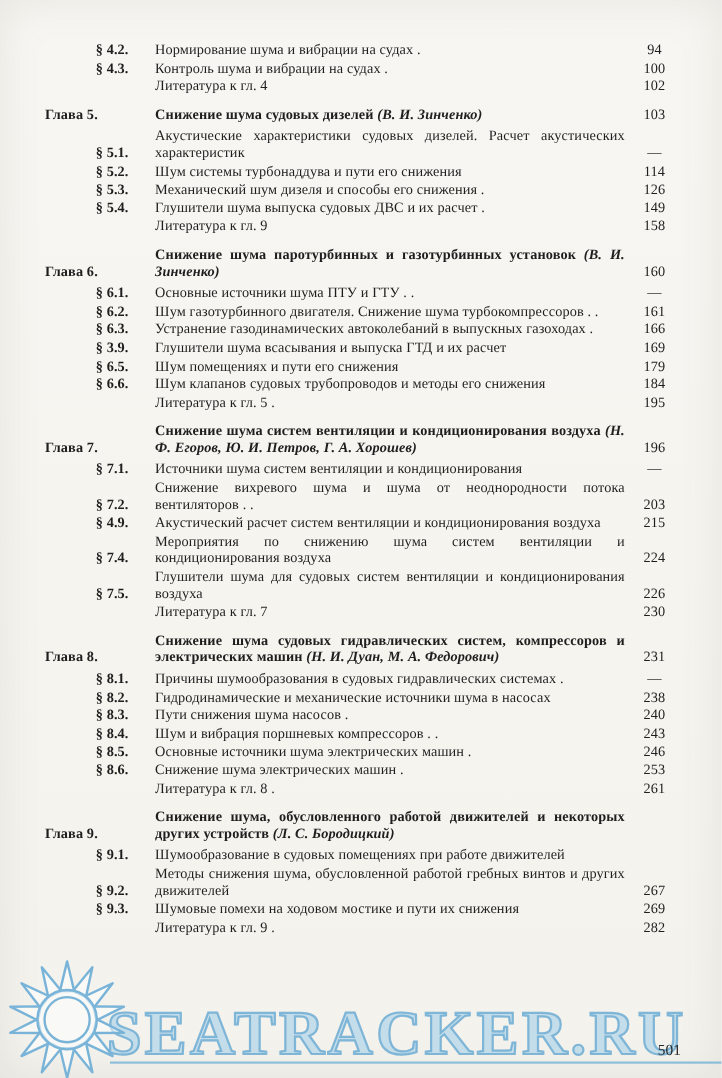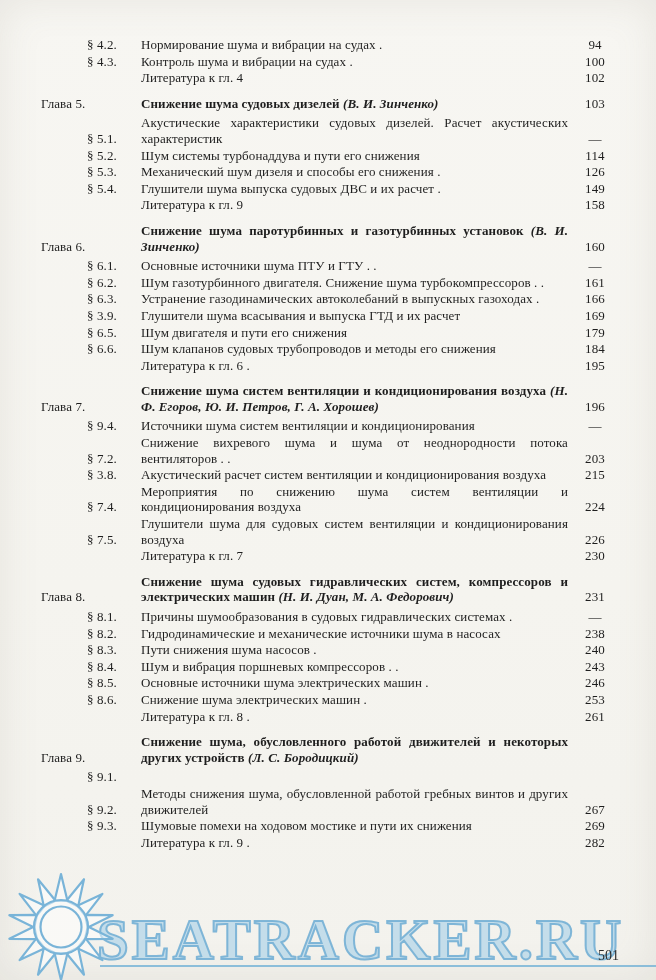--- a/index.html
+++ b/index.html
@@ -27,21 +27,21 @@
   .row {
     display: grid;
     grid-template-columns: 94px 1fr 42px;
     column-gap: 6px;
     align-items: end;
     font-size: 13px;
     line-height: 15.6px;
     margin-bottom: 1px;
     letter-spacing: 0.1px;
   }
-  .row .label { white-space: nowrap; }
+  .row .label { white-space: nowrap; font-weight: bold; }
   .row.section .label { padding-left: 46px; }
   .row .title { text-align: justify; }
   .row .page { text-align: center; }
   .row.chapter { margin-top: 10px; margin-bottom: 4px; }
   .row.chapter .title { font-weight: bold; }
   .row.chapter .title i { font-weight: bold; font-style: italic; }
   .row.literature .title { text-align: left; }
   .footer-page-number {
     position: absolute;
     right: 37px;
@@ -157,50 +157,50 @@
     <span class="title">Устранение газодинамических автоколебаний в выпускных газоходах .</span>
     <span class="page">166</span>
   </div>
     <div class="row section">
     <span class="label">§ 3.9.</span>
     <span class="title">Глушители шума всасывания и выпуска ГТД и их расчет</span>
     <span class="page">169</span>
   </div>
     <div class="row section">
     <span class="label">§ 6.5.</span>
-    <span class="title">Шум двигателя и пути его снижения</span>
+    <span class="title">Шум помещениях и пути его снижения</span>
     <span class="page">179</span>
   </div>
     <div class="row section">
     <span class="label">§ 6.6.</span>
     <span class="title">Шум клапанов судовых трубопроводов и методы его снижения</span>
     <span class="page">184</span>
   </div>
     <div class="row literature">
     <span class="label"></span>
-    <span class="title">Литература к гл. 6 .</span>
+    <span class="title">Литература к гл. 5 .</span>
     <span class="page">195</span>
   </div>
     <div class="row chapter">
     <span class="label">Глава 7.</span>
     <span class="title">Снижение шума систем вентиляции и кондиционирования воздуха<i> (Н. Ф. Егоров, Ю. И. Петров, Г. А. Хорошев)</i></span>
     <span class="page">196</span>
   </div>
     <div class="row section">
-    <span class="label">§ 9.4.</span>
+    <span class="label">§ 7.1.</span>
     <span class="title">Источники шума систем вентиляции и кондиционирования</span>
     <span class="page">—</span>
   </div>
     <div class="row section">
     <span class="label">§ 7.2.</span>
     <span class="title">Снижение вихревого шума и шума от неоднородности потока вентиляторов  .  .</span>
     <span class="page">203</span>
   </div>
     <div class="row section">
-    <span class="label">§ 3.8.</span>
+    <span class="label">§ 4.9.</span>
     <span class="title">Акустический расчет систем вентиляции и кондиционирования воздуха</span>
     <span class="page">215</span>
   </div>
     <div class="row section">
     <span class="label">§ 7.4.</span>
     <span class="title">Мероприятия по снижению шума систем вентиляции и кондиционирования воздуха</span>
     <span class="page">224</span>
   </div>
     <div class="row section">
     <span class="label">§ 7.5.</span>
@@ -252,20 +252,21 @@
     <span class="title">Литература к гл. 8 .</span>
     <span class="page">261</span>
   </div>
     <div class="row chapter">
     <span class="label">Глава 9.</span>
     <span class="title">Снижение шума, обусловленного работой движителей и некоторых других устройств<i> (Л. С. Бородицкий)</i></span>
     <span class="page"></span>
   </div>
     <div class="row section">
     <span class="label">§ 9.1.</span>
+    <span class="title">Шумообразование в судовых помещениях при работе движителей</span>
     <span class="page"></span>
   </div>
     <div class="row section">
     <span class="label">§ 9.2.</span>
     <span class="title">Методы снижения шума, обусловленной работой гребных винтов и других движителей</span>
     <span class="page">267</span>
   </div>
     <div class="row section">
     <span class="label">§ 9.3.</span>
     <span class="title">Шумовые помехи на ходовом мостике и пути их снижения</span>

